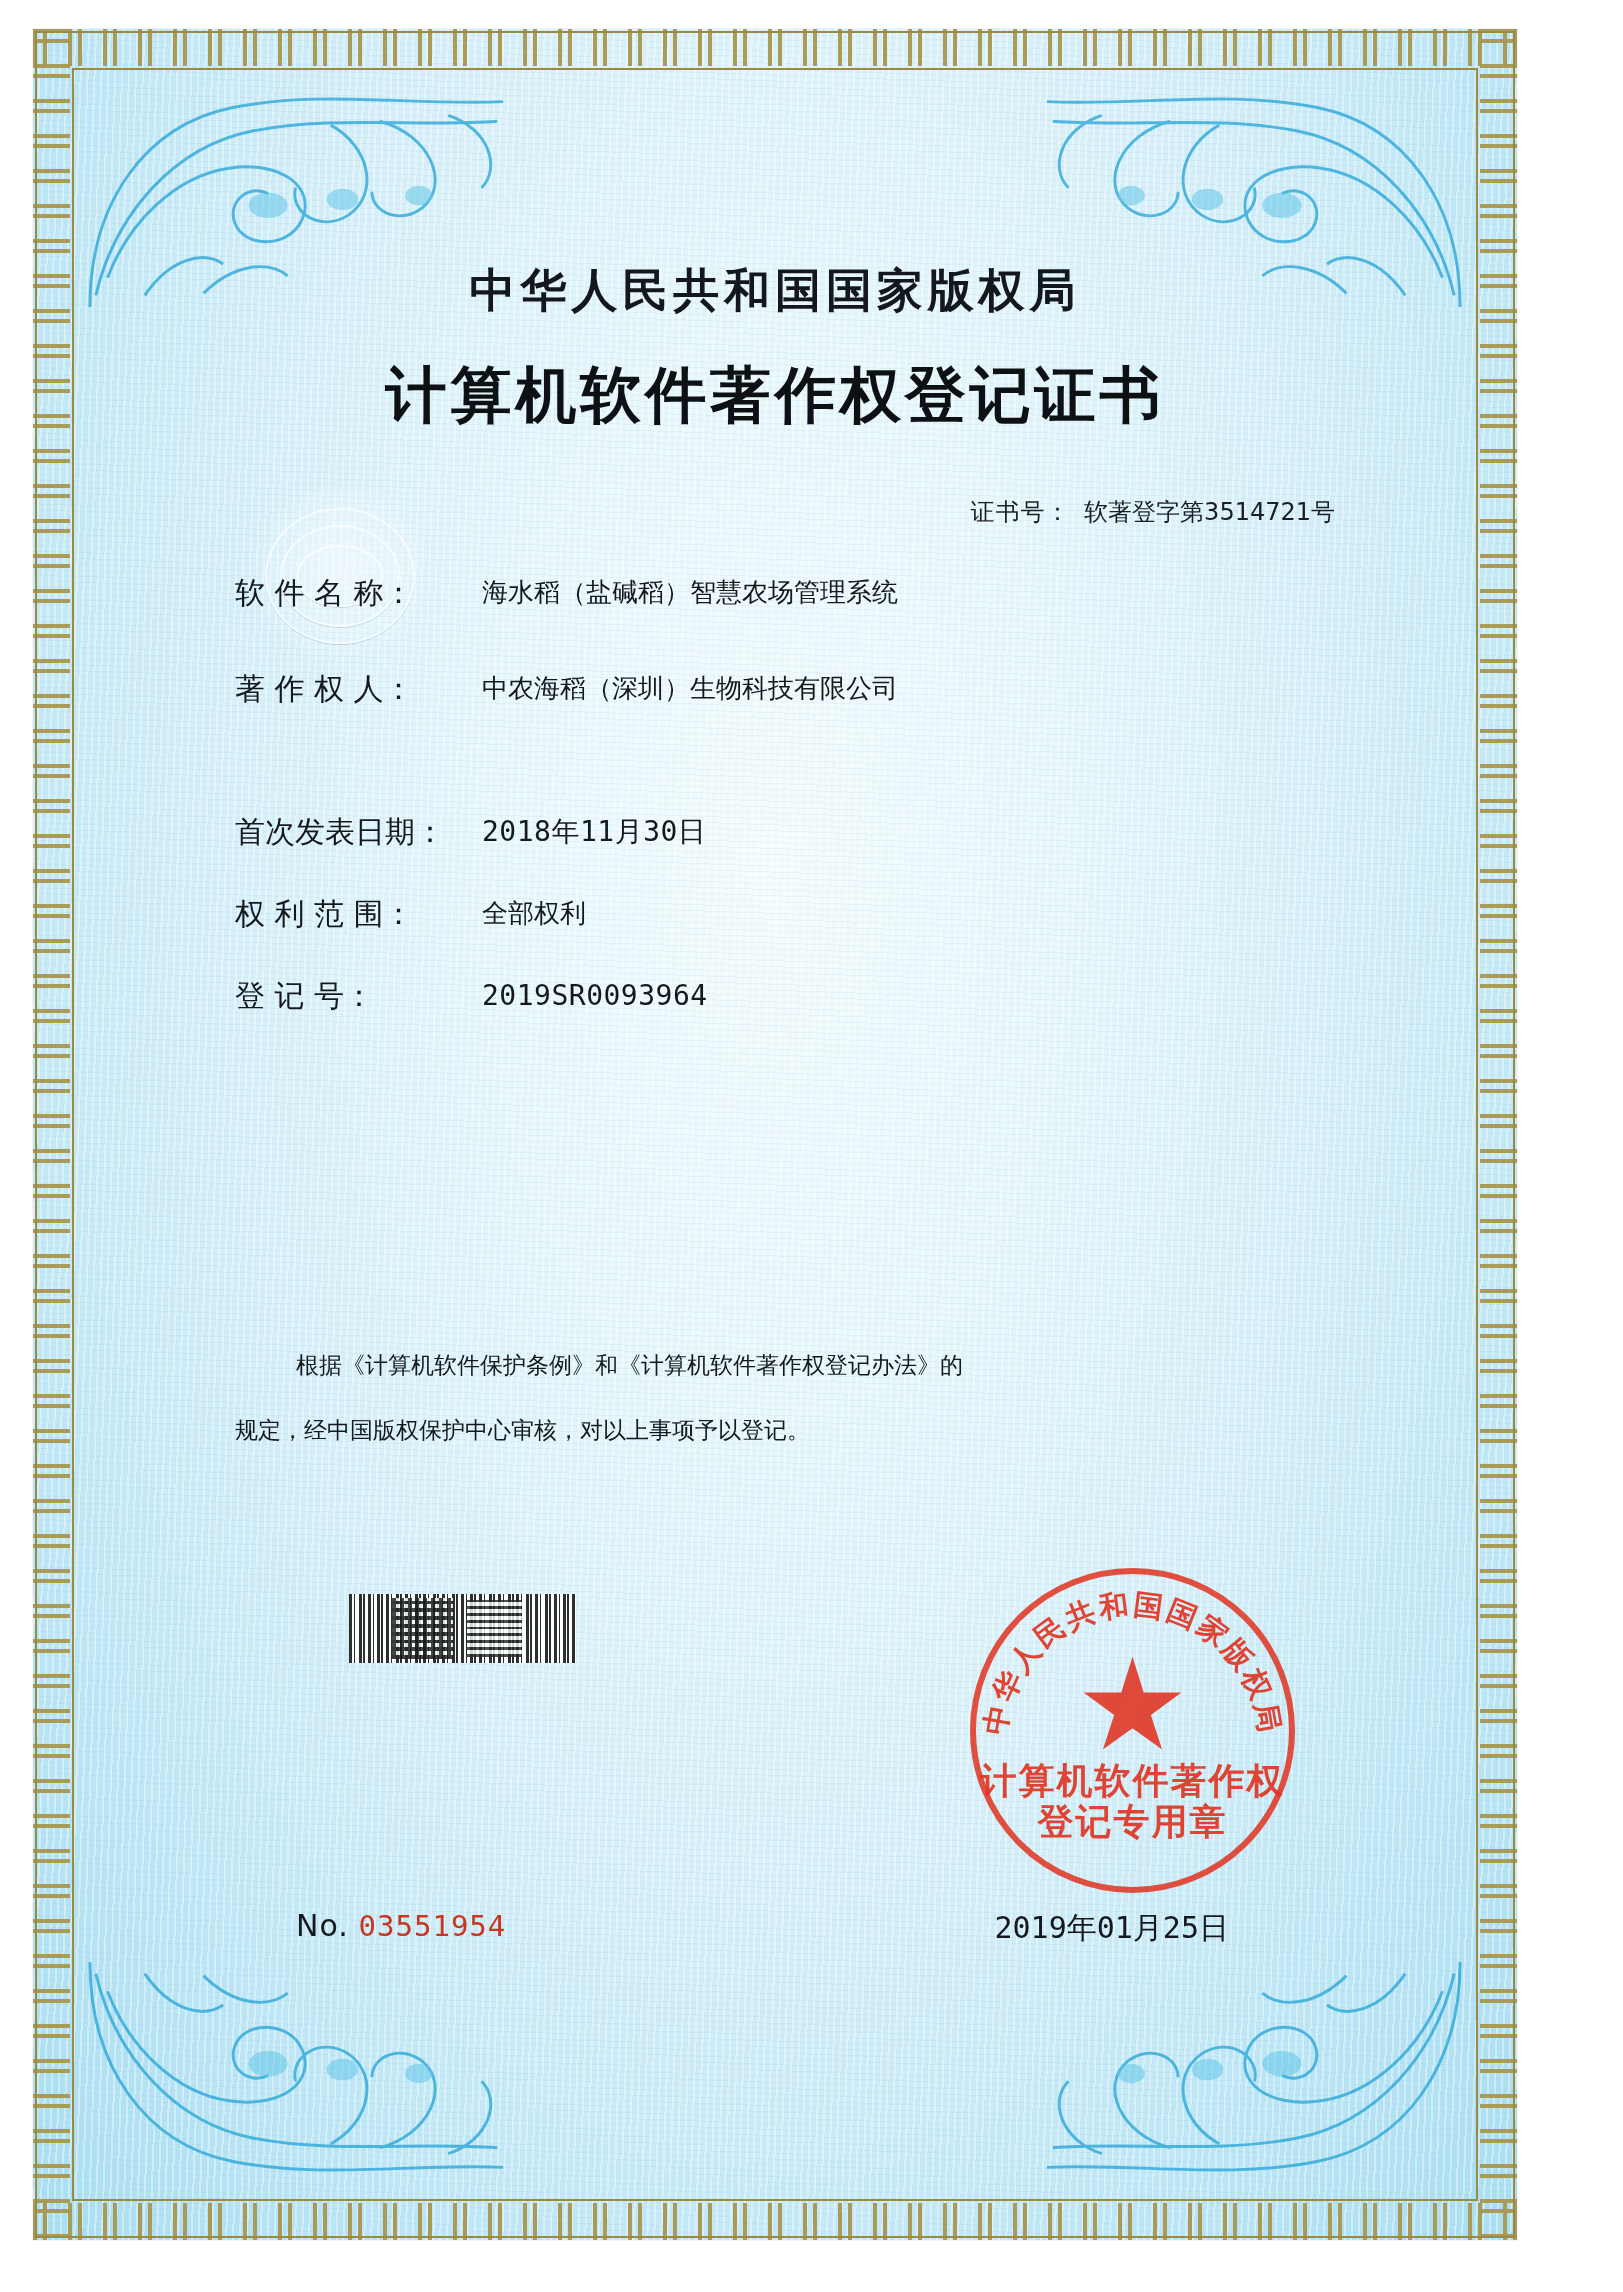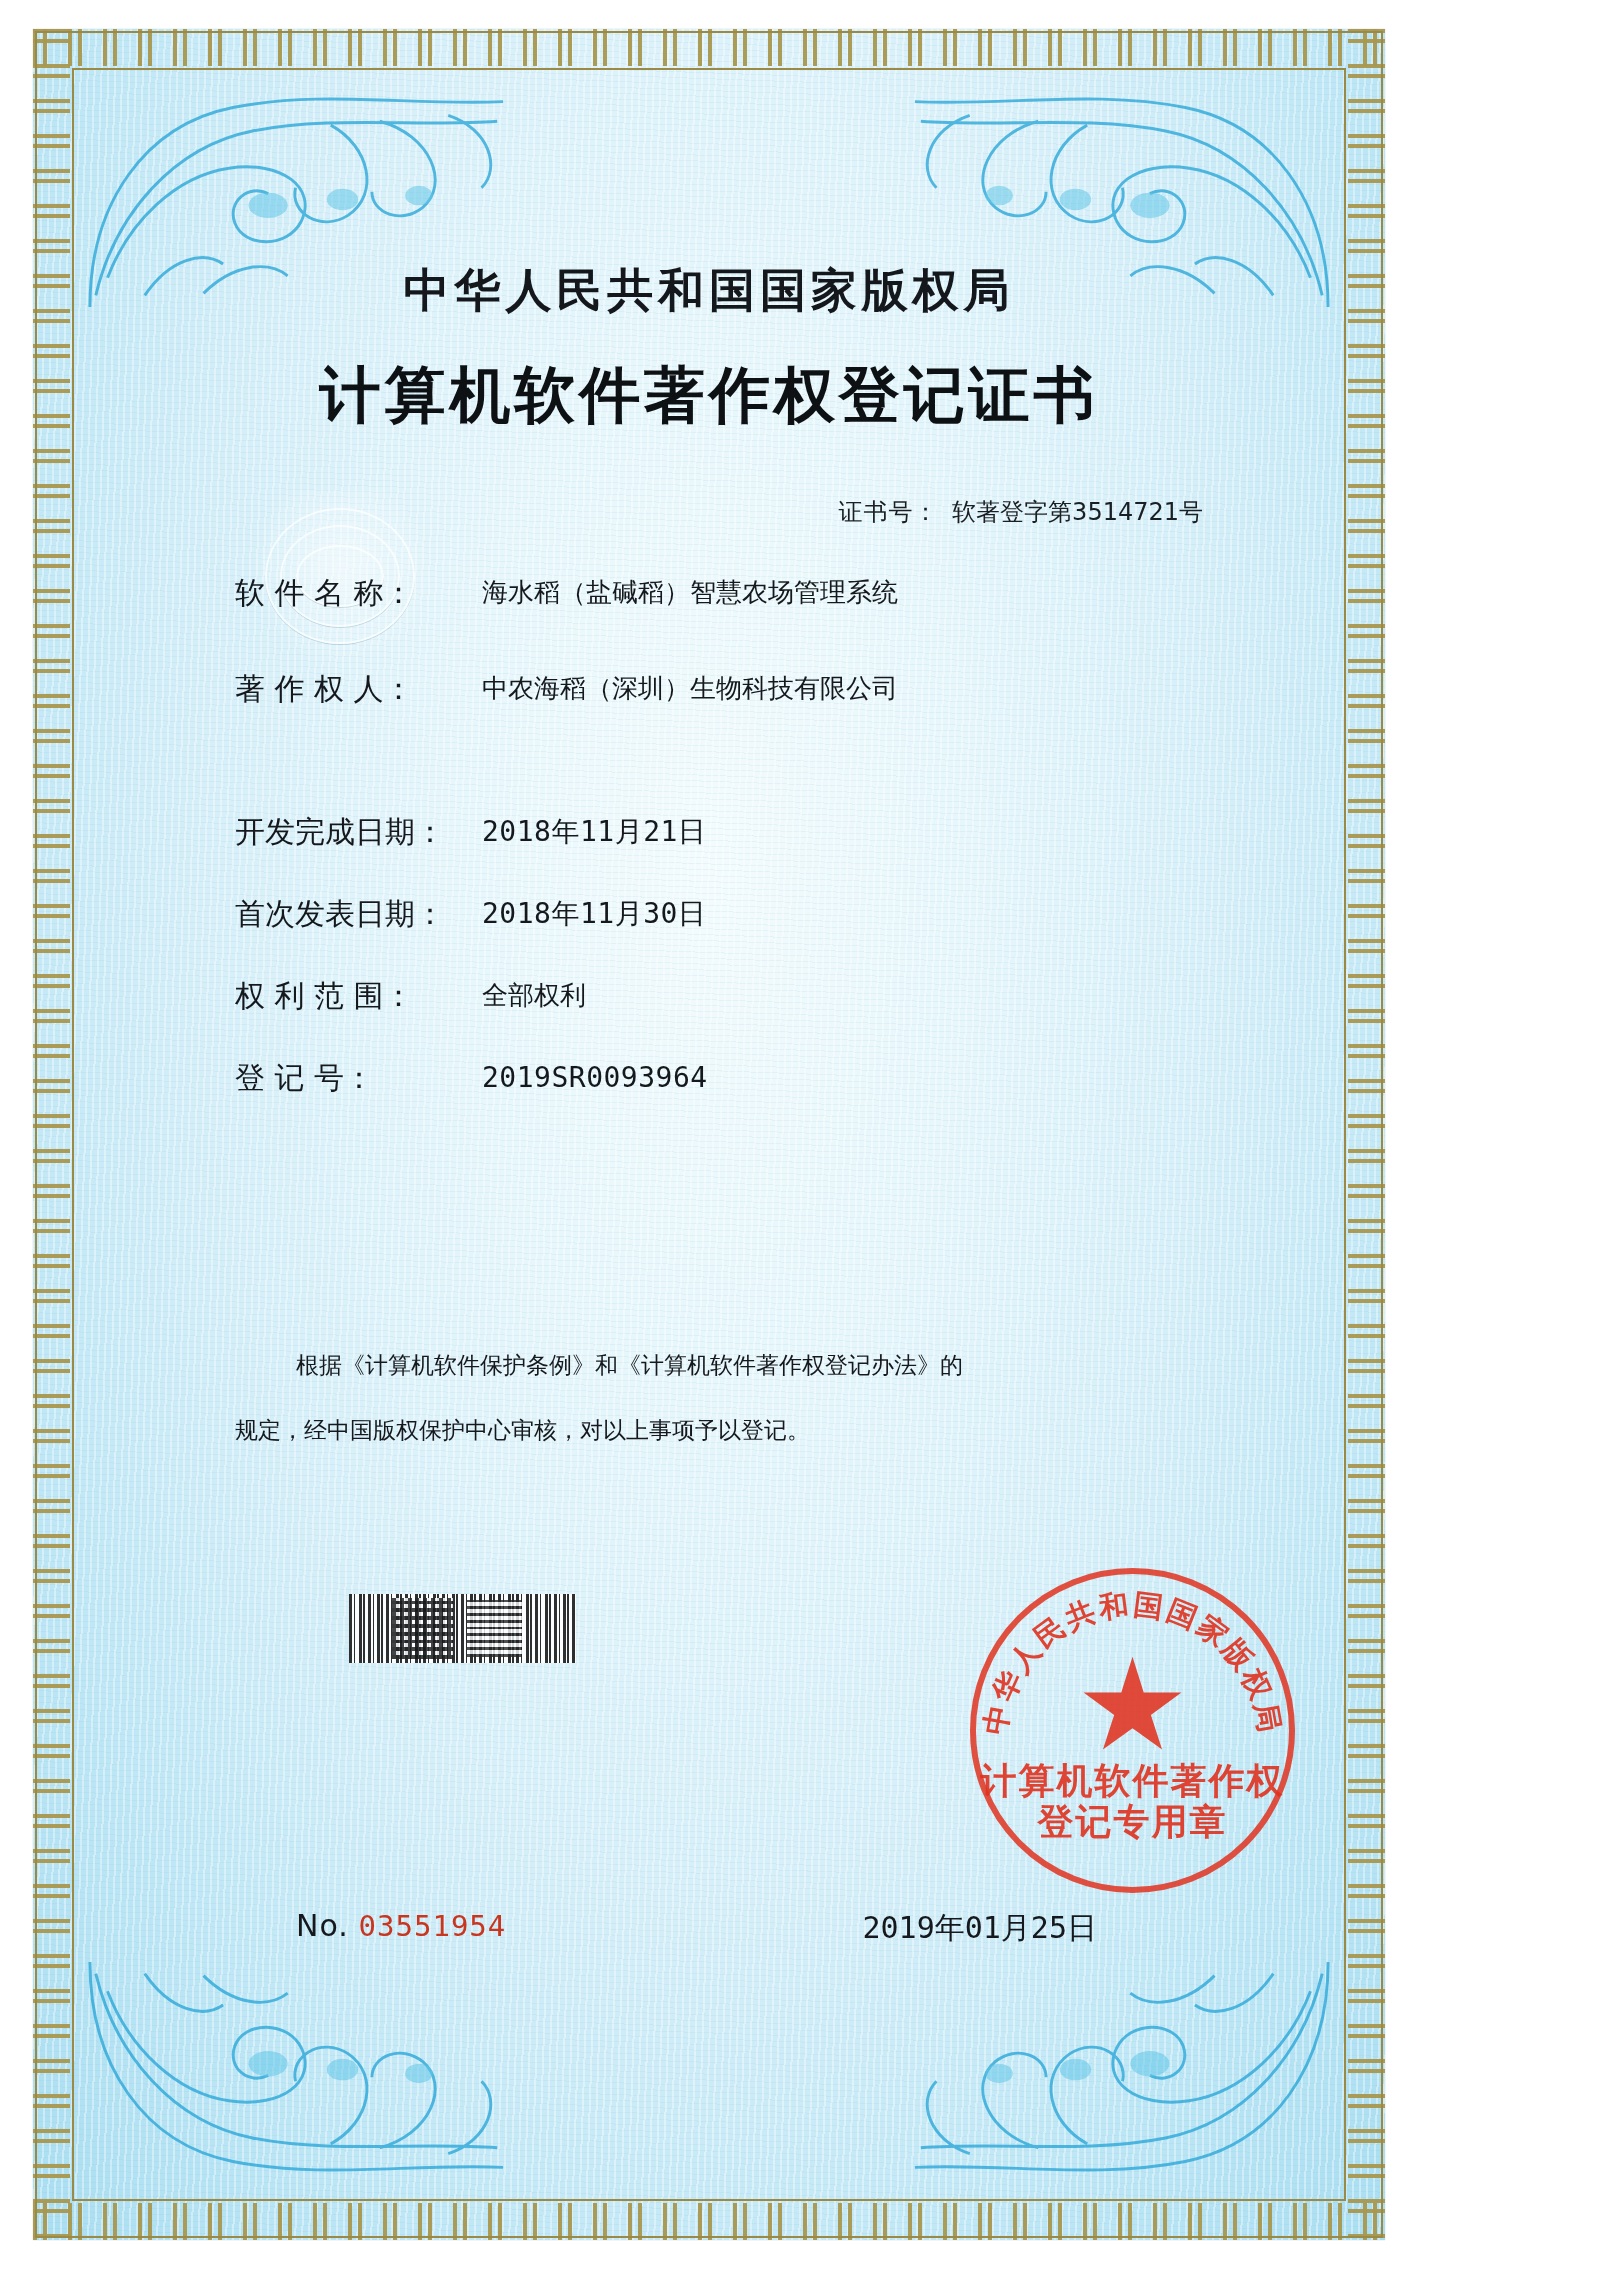--- a/index.html
+++ b/index.html
@@ -13,21 +13,21 @@
     font-family: "DejaVu Sans", "Liberation Sans", sans-serif;
     overflow: hidden;
     position: relative;
   }
 
   
   #certificate {
     position: absolute;
     left: 33px;
     top: 29px;
-    width: 1352px;
+    width: 1484px;
     height: 2211px;
     background:
       radial-gradient(ellipse at 50% 38%, #f3fbfd 0%, #e6f6fb 28%, #d4eef8 55%, #bde6f5 78%, #a9def1 100%);
     box-shadow: 0 0 1px rgba(0,0,0,.25);
     overflow: hidden;
   }
 
   
   #certificate::before {
     content: "";
@@ -431,24 +431,20 @@
       <div class="field-value">
         <span>海水稻（盐碱稻）智慧农场管理系统</span>
       </div>
     </div>
 
     <div class="field-row row-owner">
       <div class="field-label">著 作 权 人：</div>
       <div class="field-value">中农海稻（深圳）生物科技有限公司</div>
     </div>
 
-    <div class="field-row row-dev">
-      <div class="field-label">开发完成日期：</div>
-      <div class="field-value numeric">2018年11月21日</div>
-    </div>
 
     <div class="field-row row-pub">
       <div class="field-label">首次发表日期：</div>
       <div class="field-value numeric">2018年11月30日</div>
     </div>
 
 
     <div class="field-row row-scope">
       <div class="field-label">权 利 范 围：</div>
       <div class="field-value">全部权利</div>

